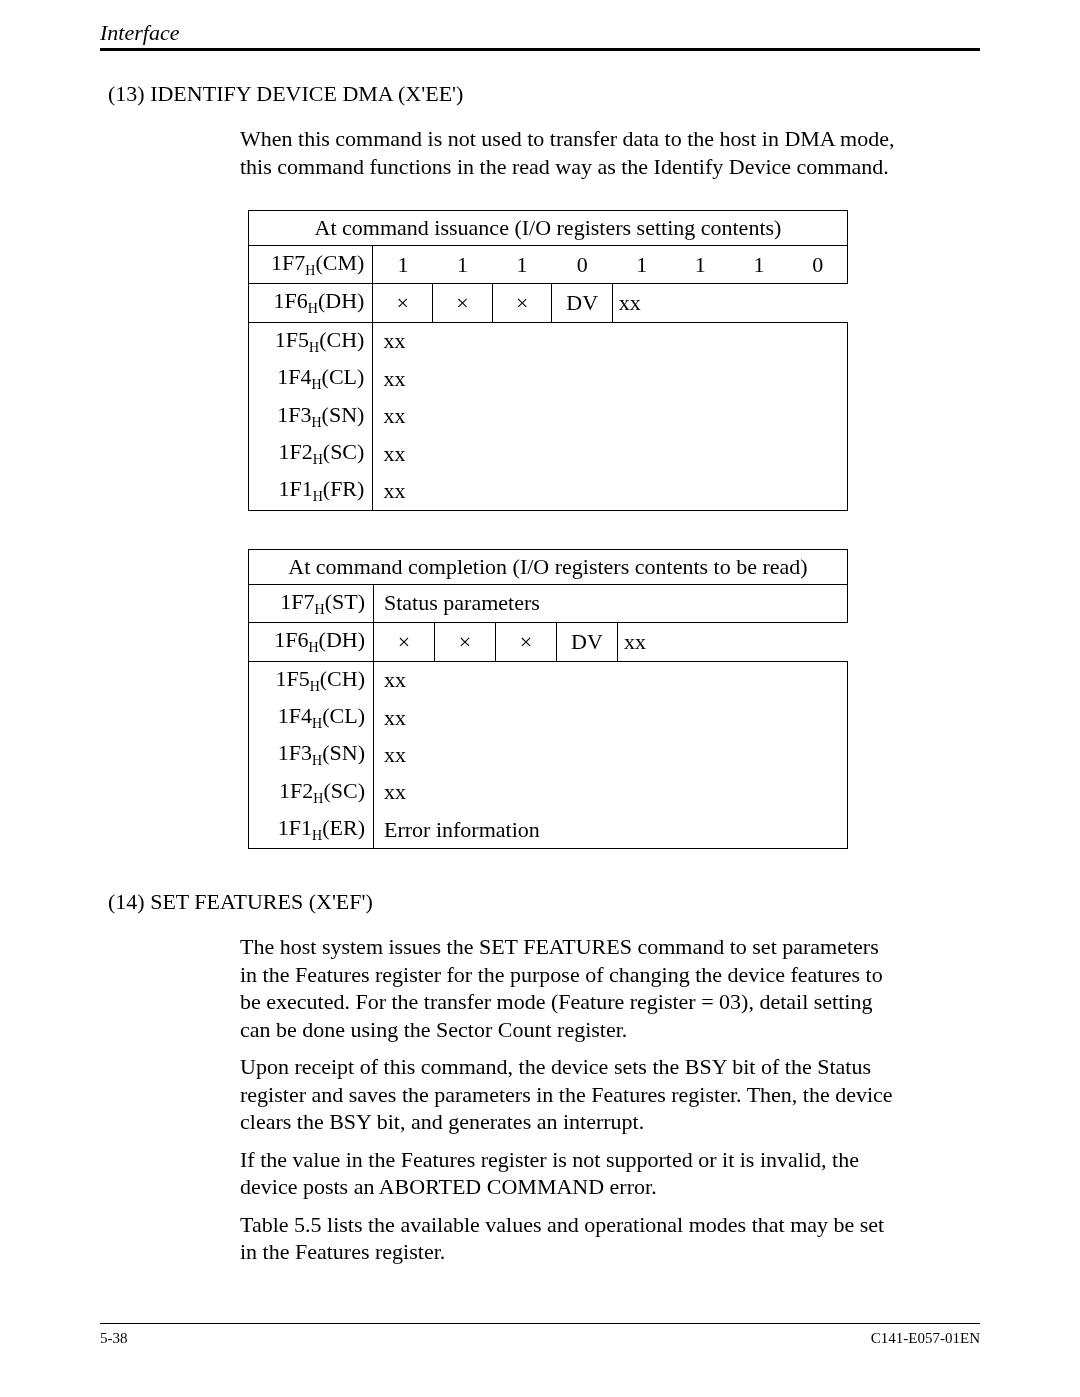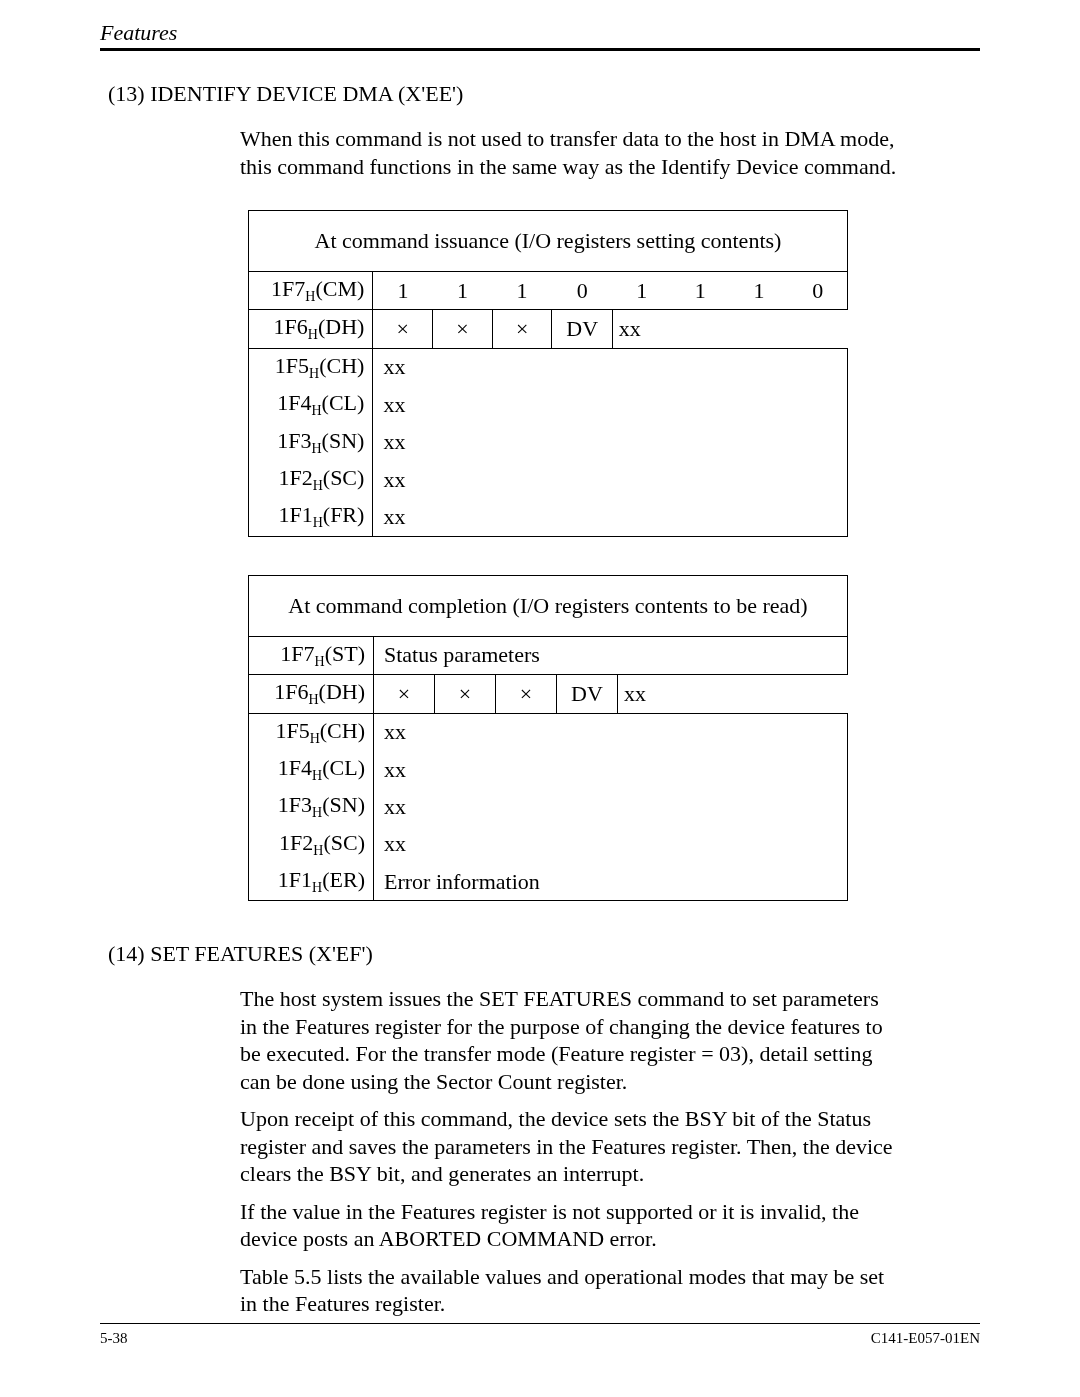--- a/index.html
+++ b/index.html
@@ -55,21 +55,21 @@
     font-size: 22px;
   }
   table.regtable td, table.regtable th {
     border: 1.5px solid #000;
     padding: 4px 6px;
     vertical-align: middle;
     height: 26px;
   }
   table.regtable .title-row td {
     text-align: center;
-    padding: 17px 4px;
+    padding: 4px 4px;
   }
   table.regtable .label-cell {
     width: 110px;
     text-align: right;
     padding-right: 8px;
     white-space: nowrap;
   }
   table.regtable .bit {
     width: 48px;
     text-align: center;
@@ -85,25 +85,25 @@
     bottom: 50px;
     font-size: 15px;
   }
   .footer .pn { float: left; }
   .footer .doc { float: right; }
 </style>
 </head>
 <body>
 
 <div class="page">
-  <div class="running-head">Features</div>
+  <div class="running-head">Interface</div>
   <hr class="thick-rule">
 
   <div class="section-heading">(13)  IDENTIFY DEVICE DMA (X'EE')</div>
-  <p class="body-para">When this command is not used to transfer data to the host in DMA mode, this command functions in the same way as the Identify Device command.</p>
+  <p class="body-para">When this command is not used to transfer data to the host in DMA mode, this command functions in the read way as the Identify Device command.</p>
 
   <div class="tbl-wrap">
     <table class="regtable">
       <tbody>
           <tr class="title-row">
         <td colspan="9">At command issuance (I/O registers setting contents)</td>
       </tr>
       <tr>
         <td class="label-cell">
           <span>1F7</span><span class="sub">H</span><span>(CM)</span>

